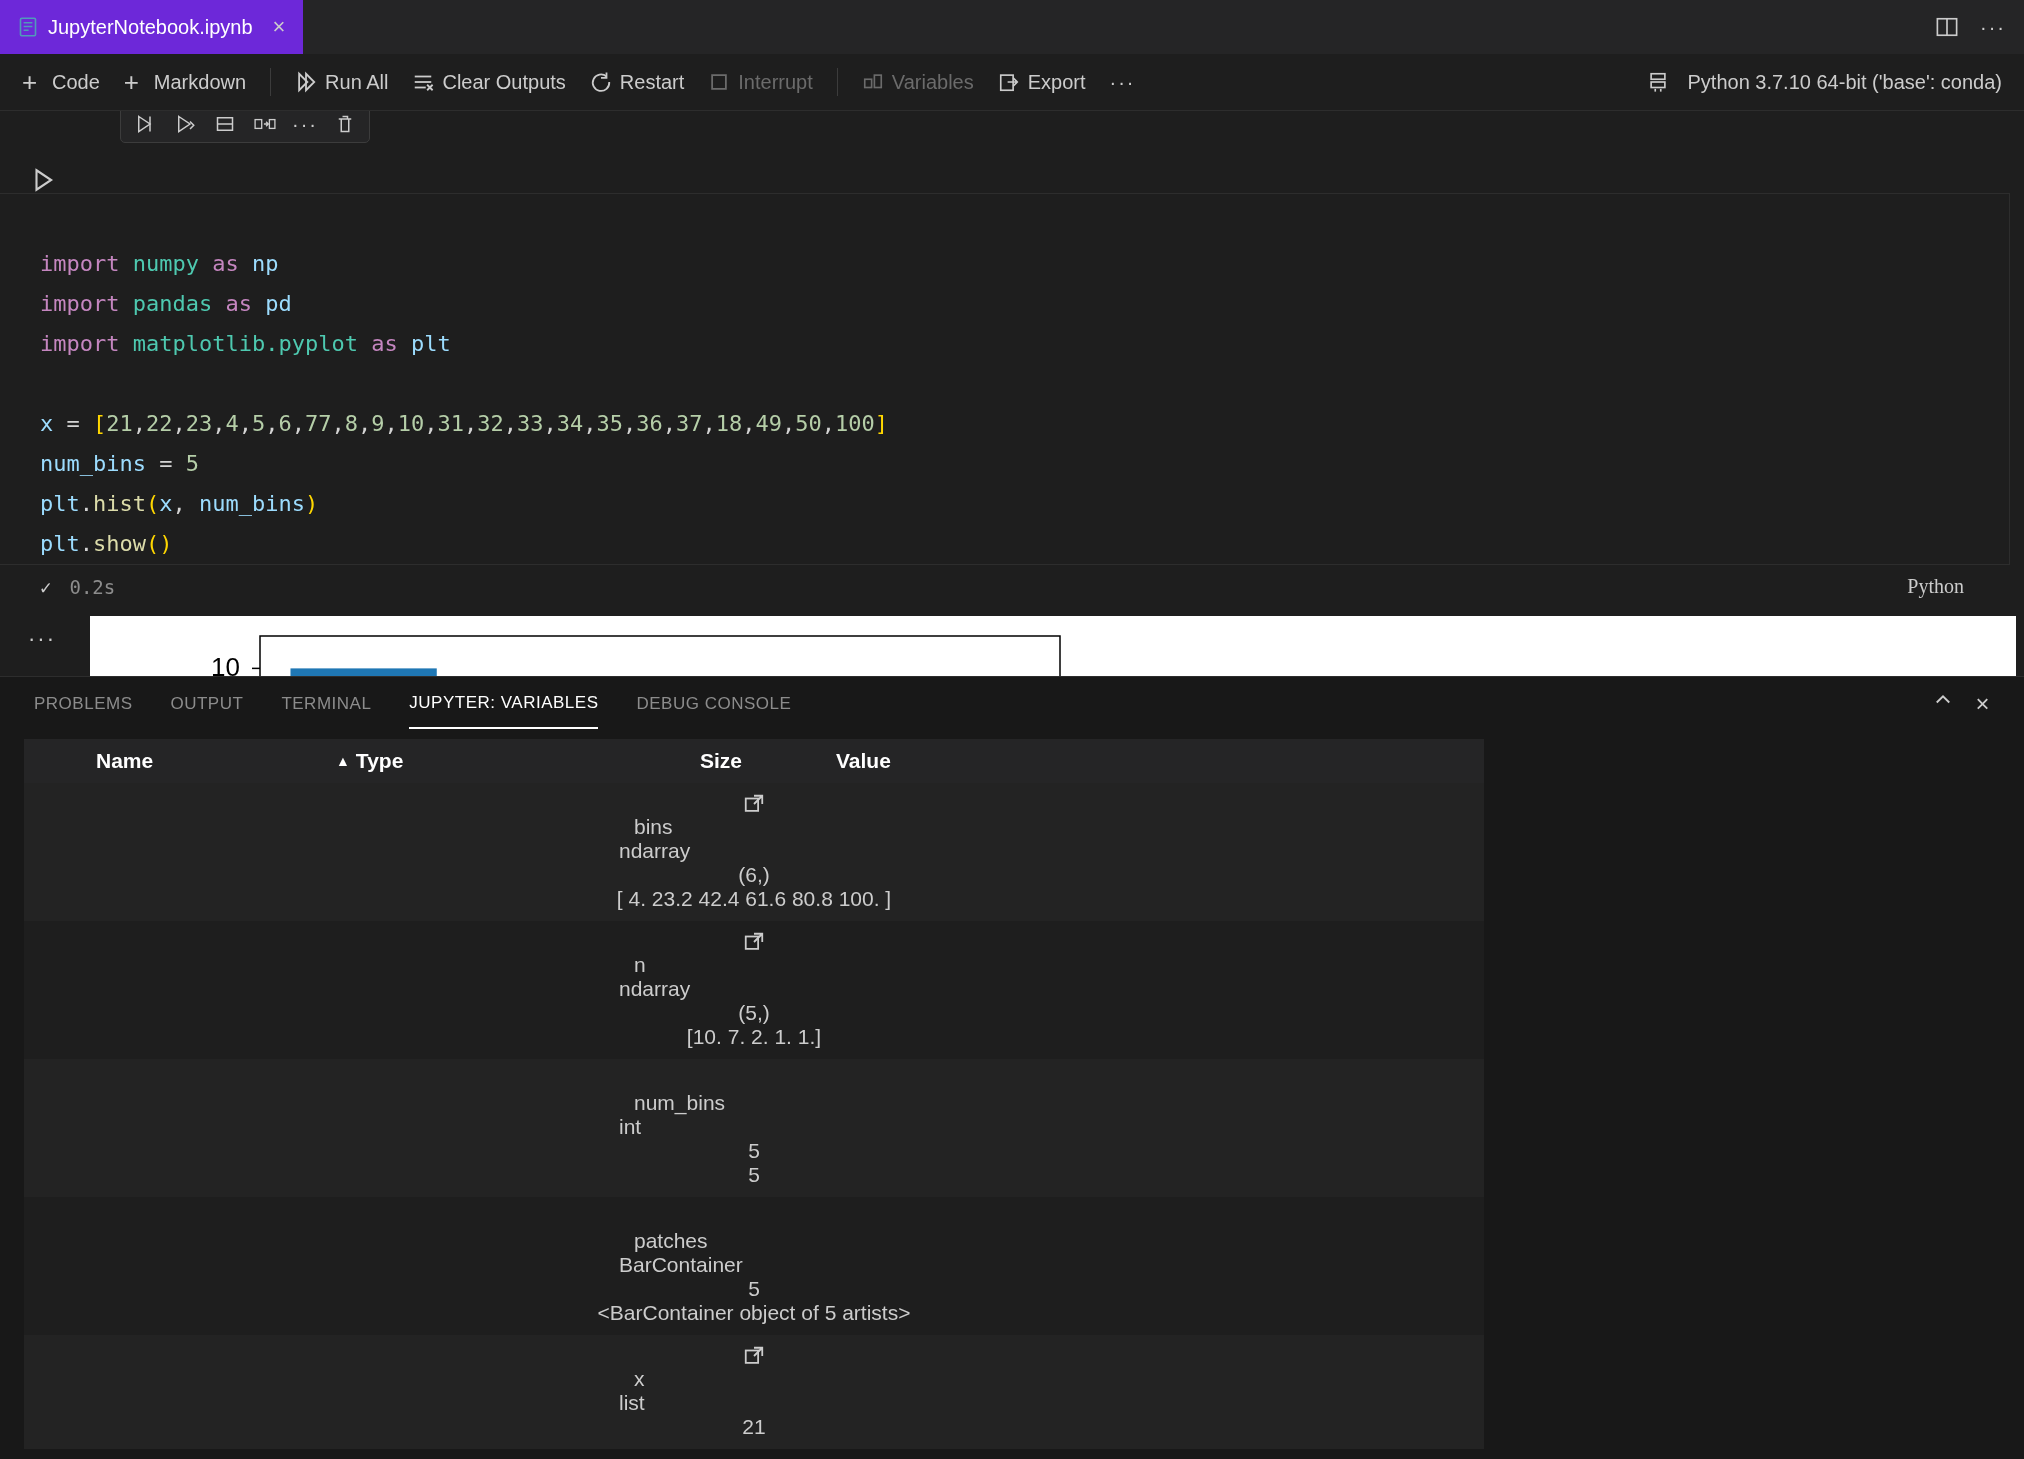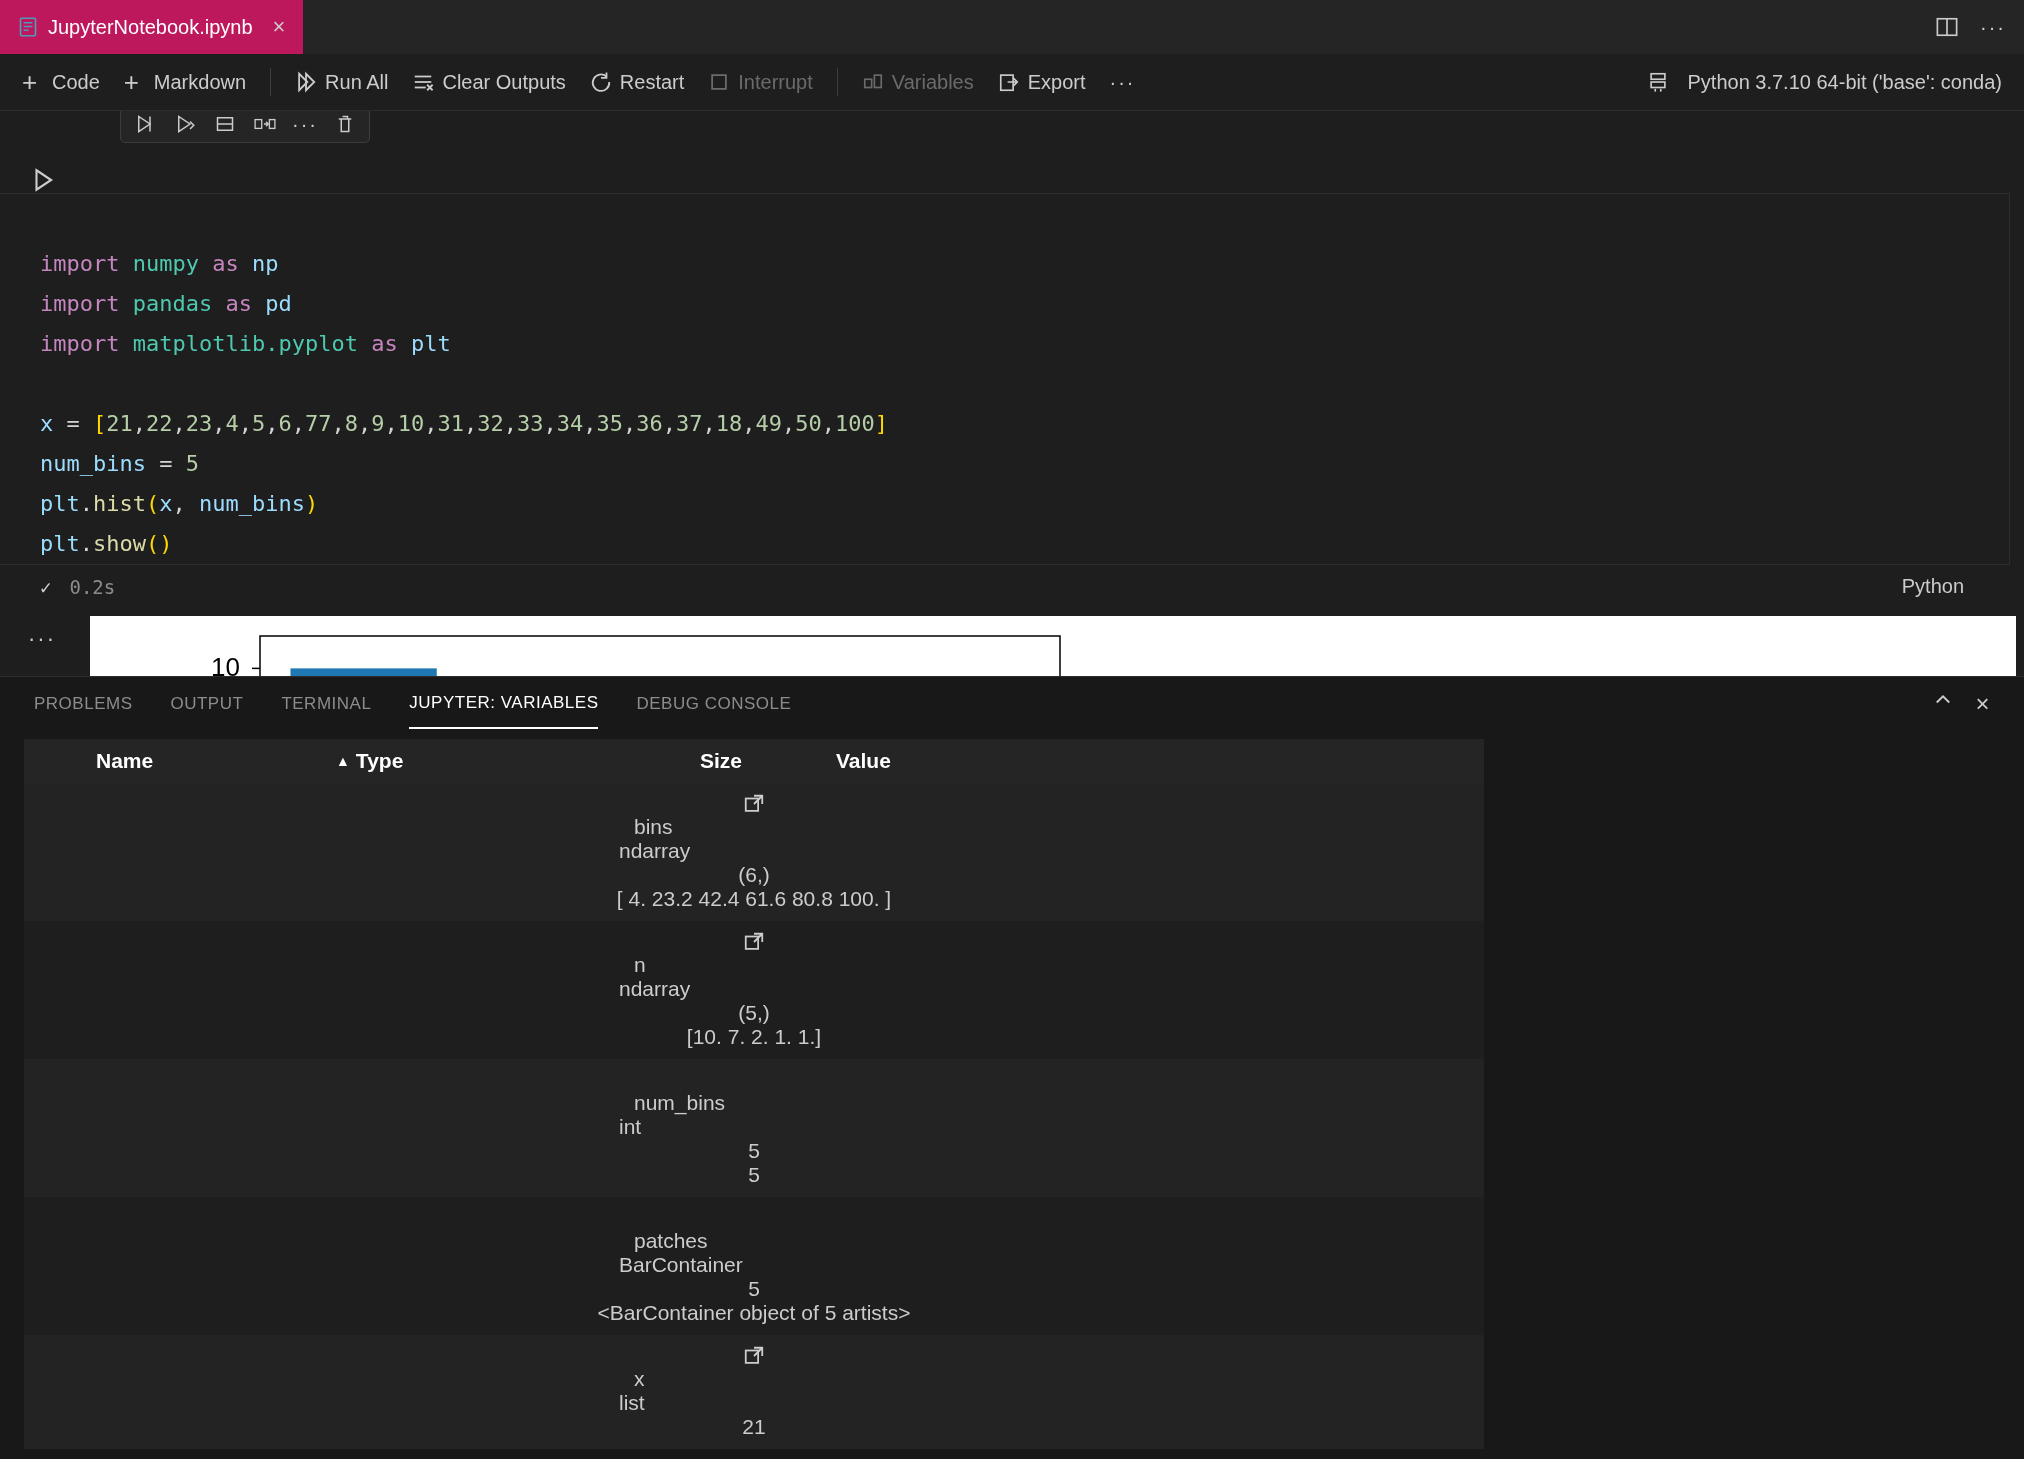--- a/index.html
+++ b/index.html
@@ -21,21 +21,21 @@
     background: #252526;
     height: 54px;
     justify-content: space-between;
   }
   .tab {
     display: flex;
     align-items: center;
     gap: 10px;
     padding: 0 18px;
     height: 100%;
-    background: #be185d;
+    background: #6d28d9;
     color: #ffffff;
   }
   .tab-icon { width: 20px; height: 20px; }
   .tab-close { font-size: 22px; color: #cccccc; padding-left: 10px; cursor: pointer; }
   .tabbar-right { display: flex; gap: 22px; padding-right: 18px; align-items: center; color: #cccccc; }
 
   
   .nbtoolbar {
     display: flex;
     align-items: center;
@@ -126,21 +126,21 @@
   .status-row {
     display: flex;
     align-items: center;
     gap: 18px;
     padding: 10px 40px;
     font-family: "Consolas", monospace;
     color: #8c8c8c;
     font-size: 19px;
   }
   .status-row .check { color: #cccccc; }
-  .status-row .lang { margin-left: auto; color: #cccccc; font-family: Liberation Sans, sans-serif; font-size: 20px; padding-right: 6px;}
+  .status-row .lang { margin-left: auto; color: #cccccc; font-family: Liberation Serif, serif; font-size: 20px; padding-right: 6px;}
   .exec-label {
     position: absolute;
     left: 30px;
     font-family: "Consolas", monospace;
     color: #6b6b6b;
     font-size: 19px;
   }
   .dots-out {
     position: absolute;
     left: 28px;

